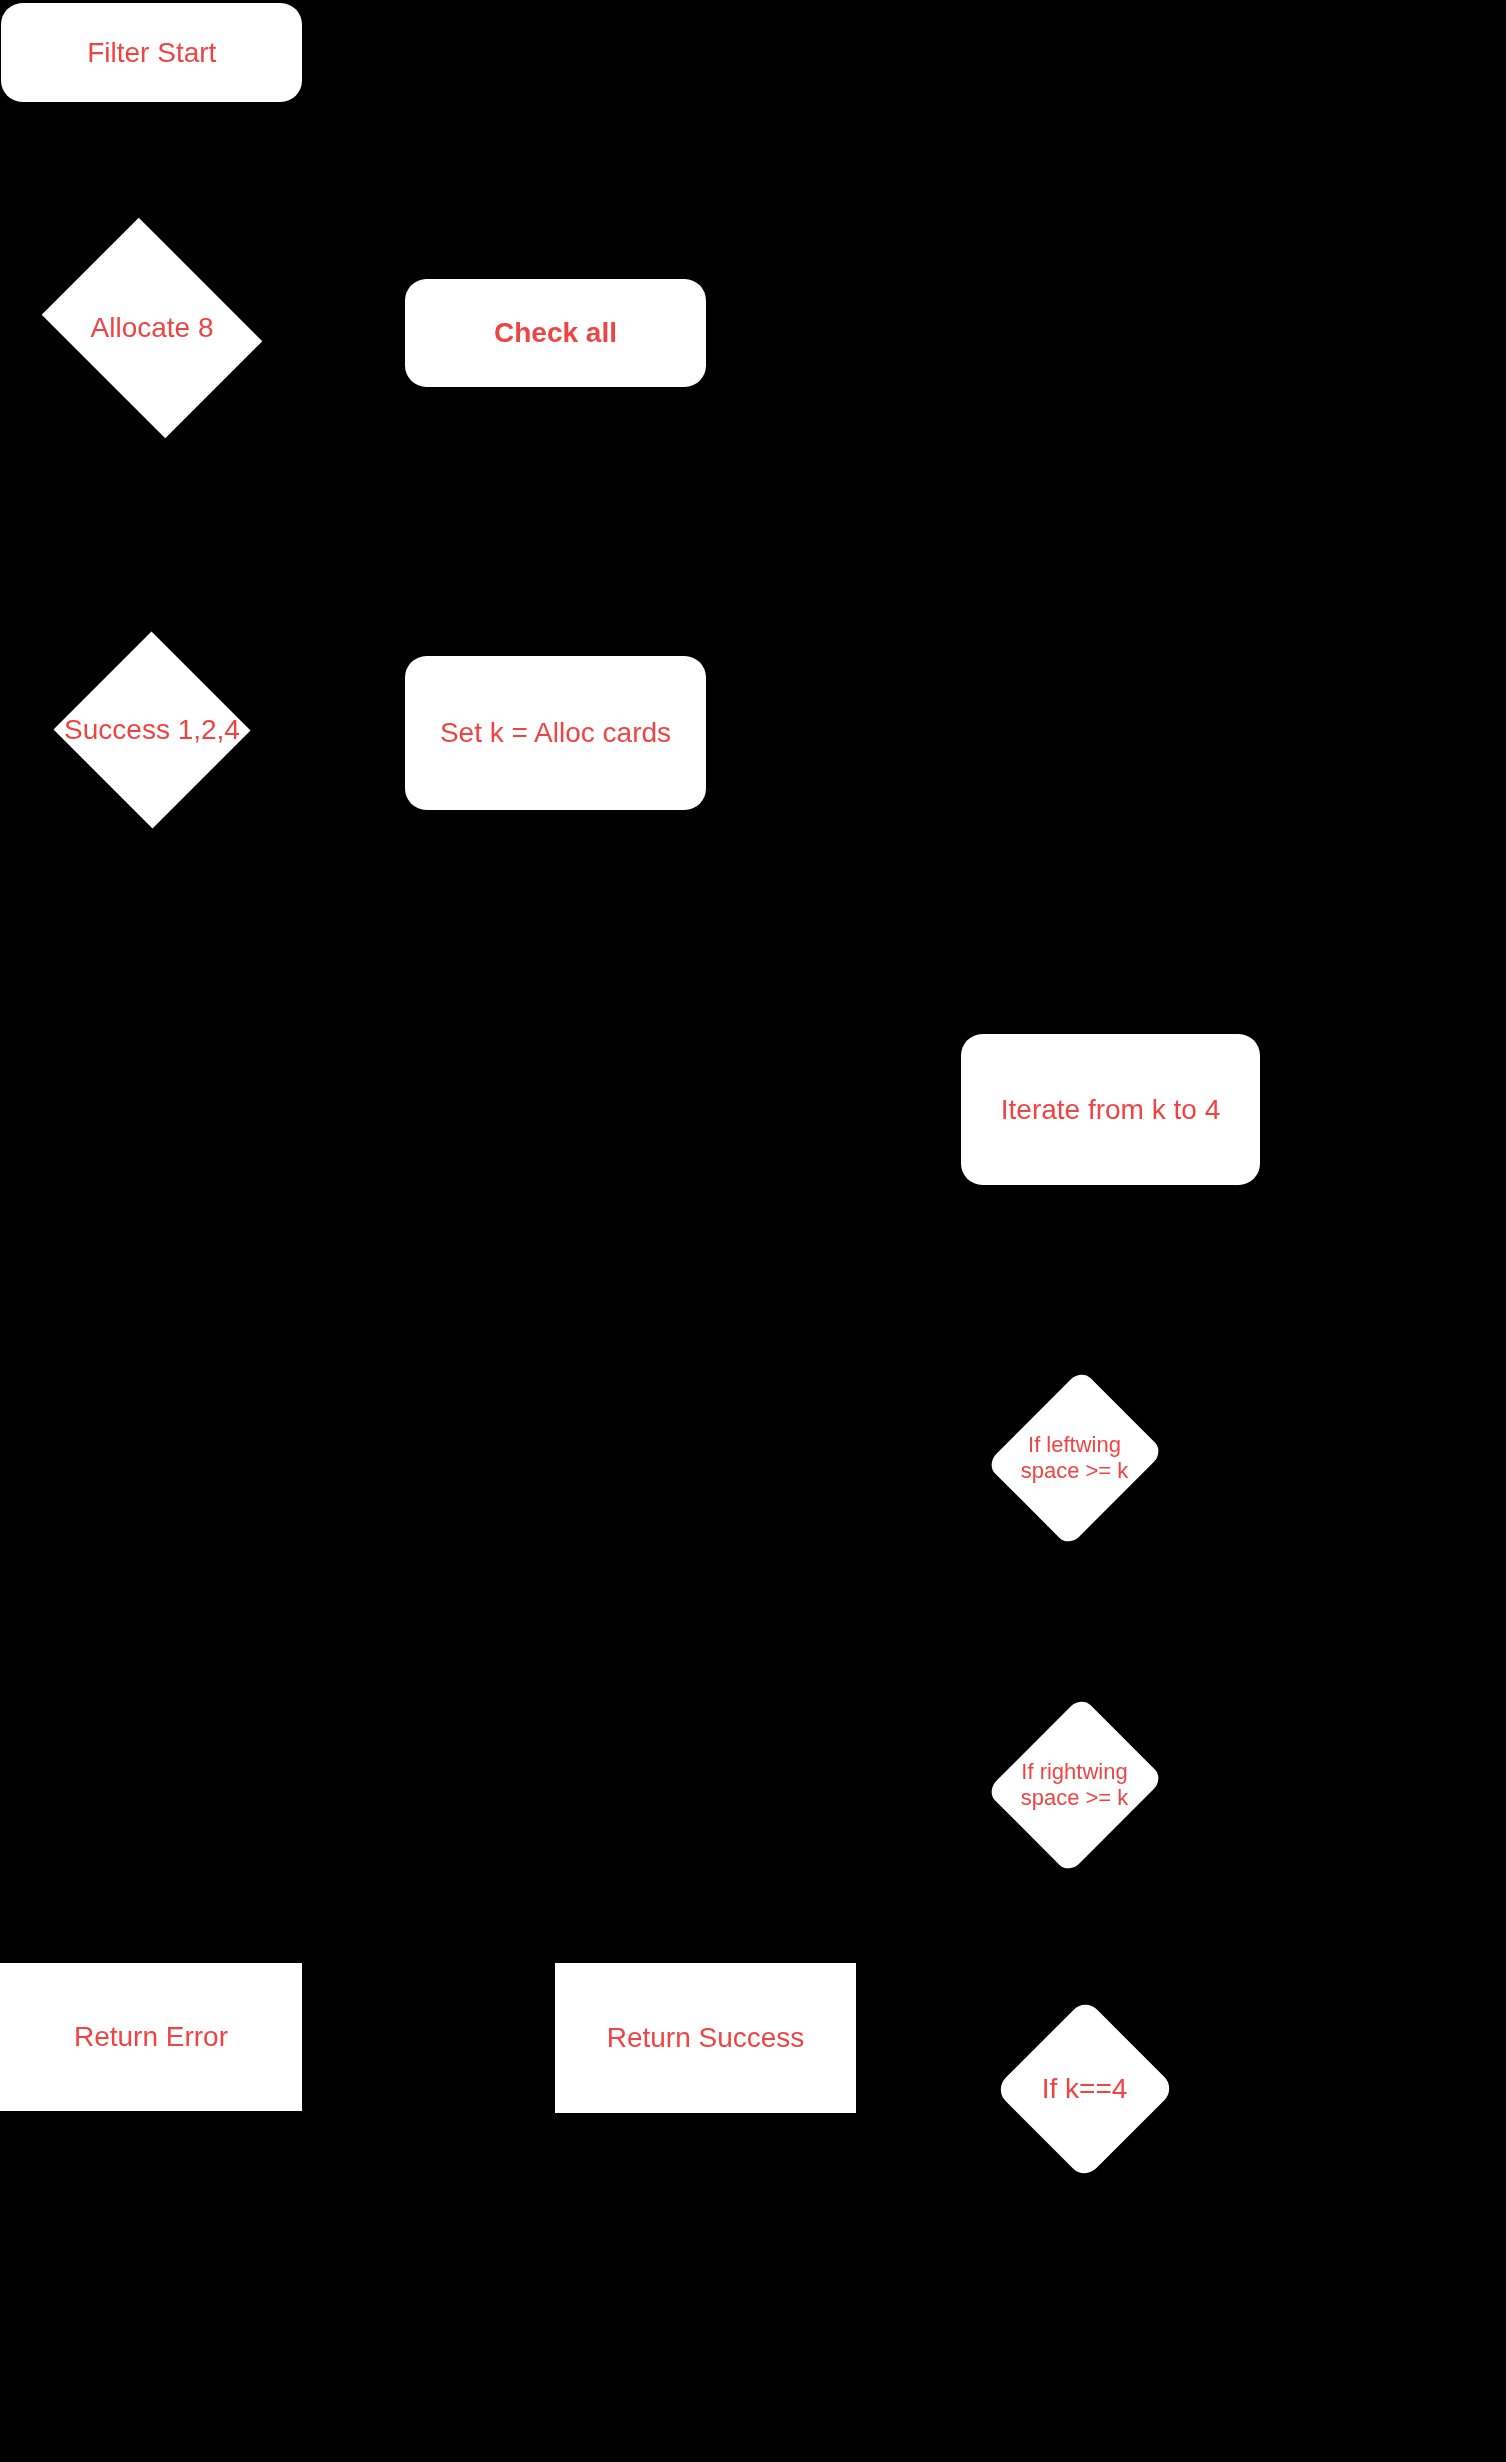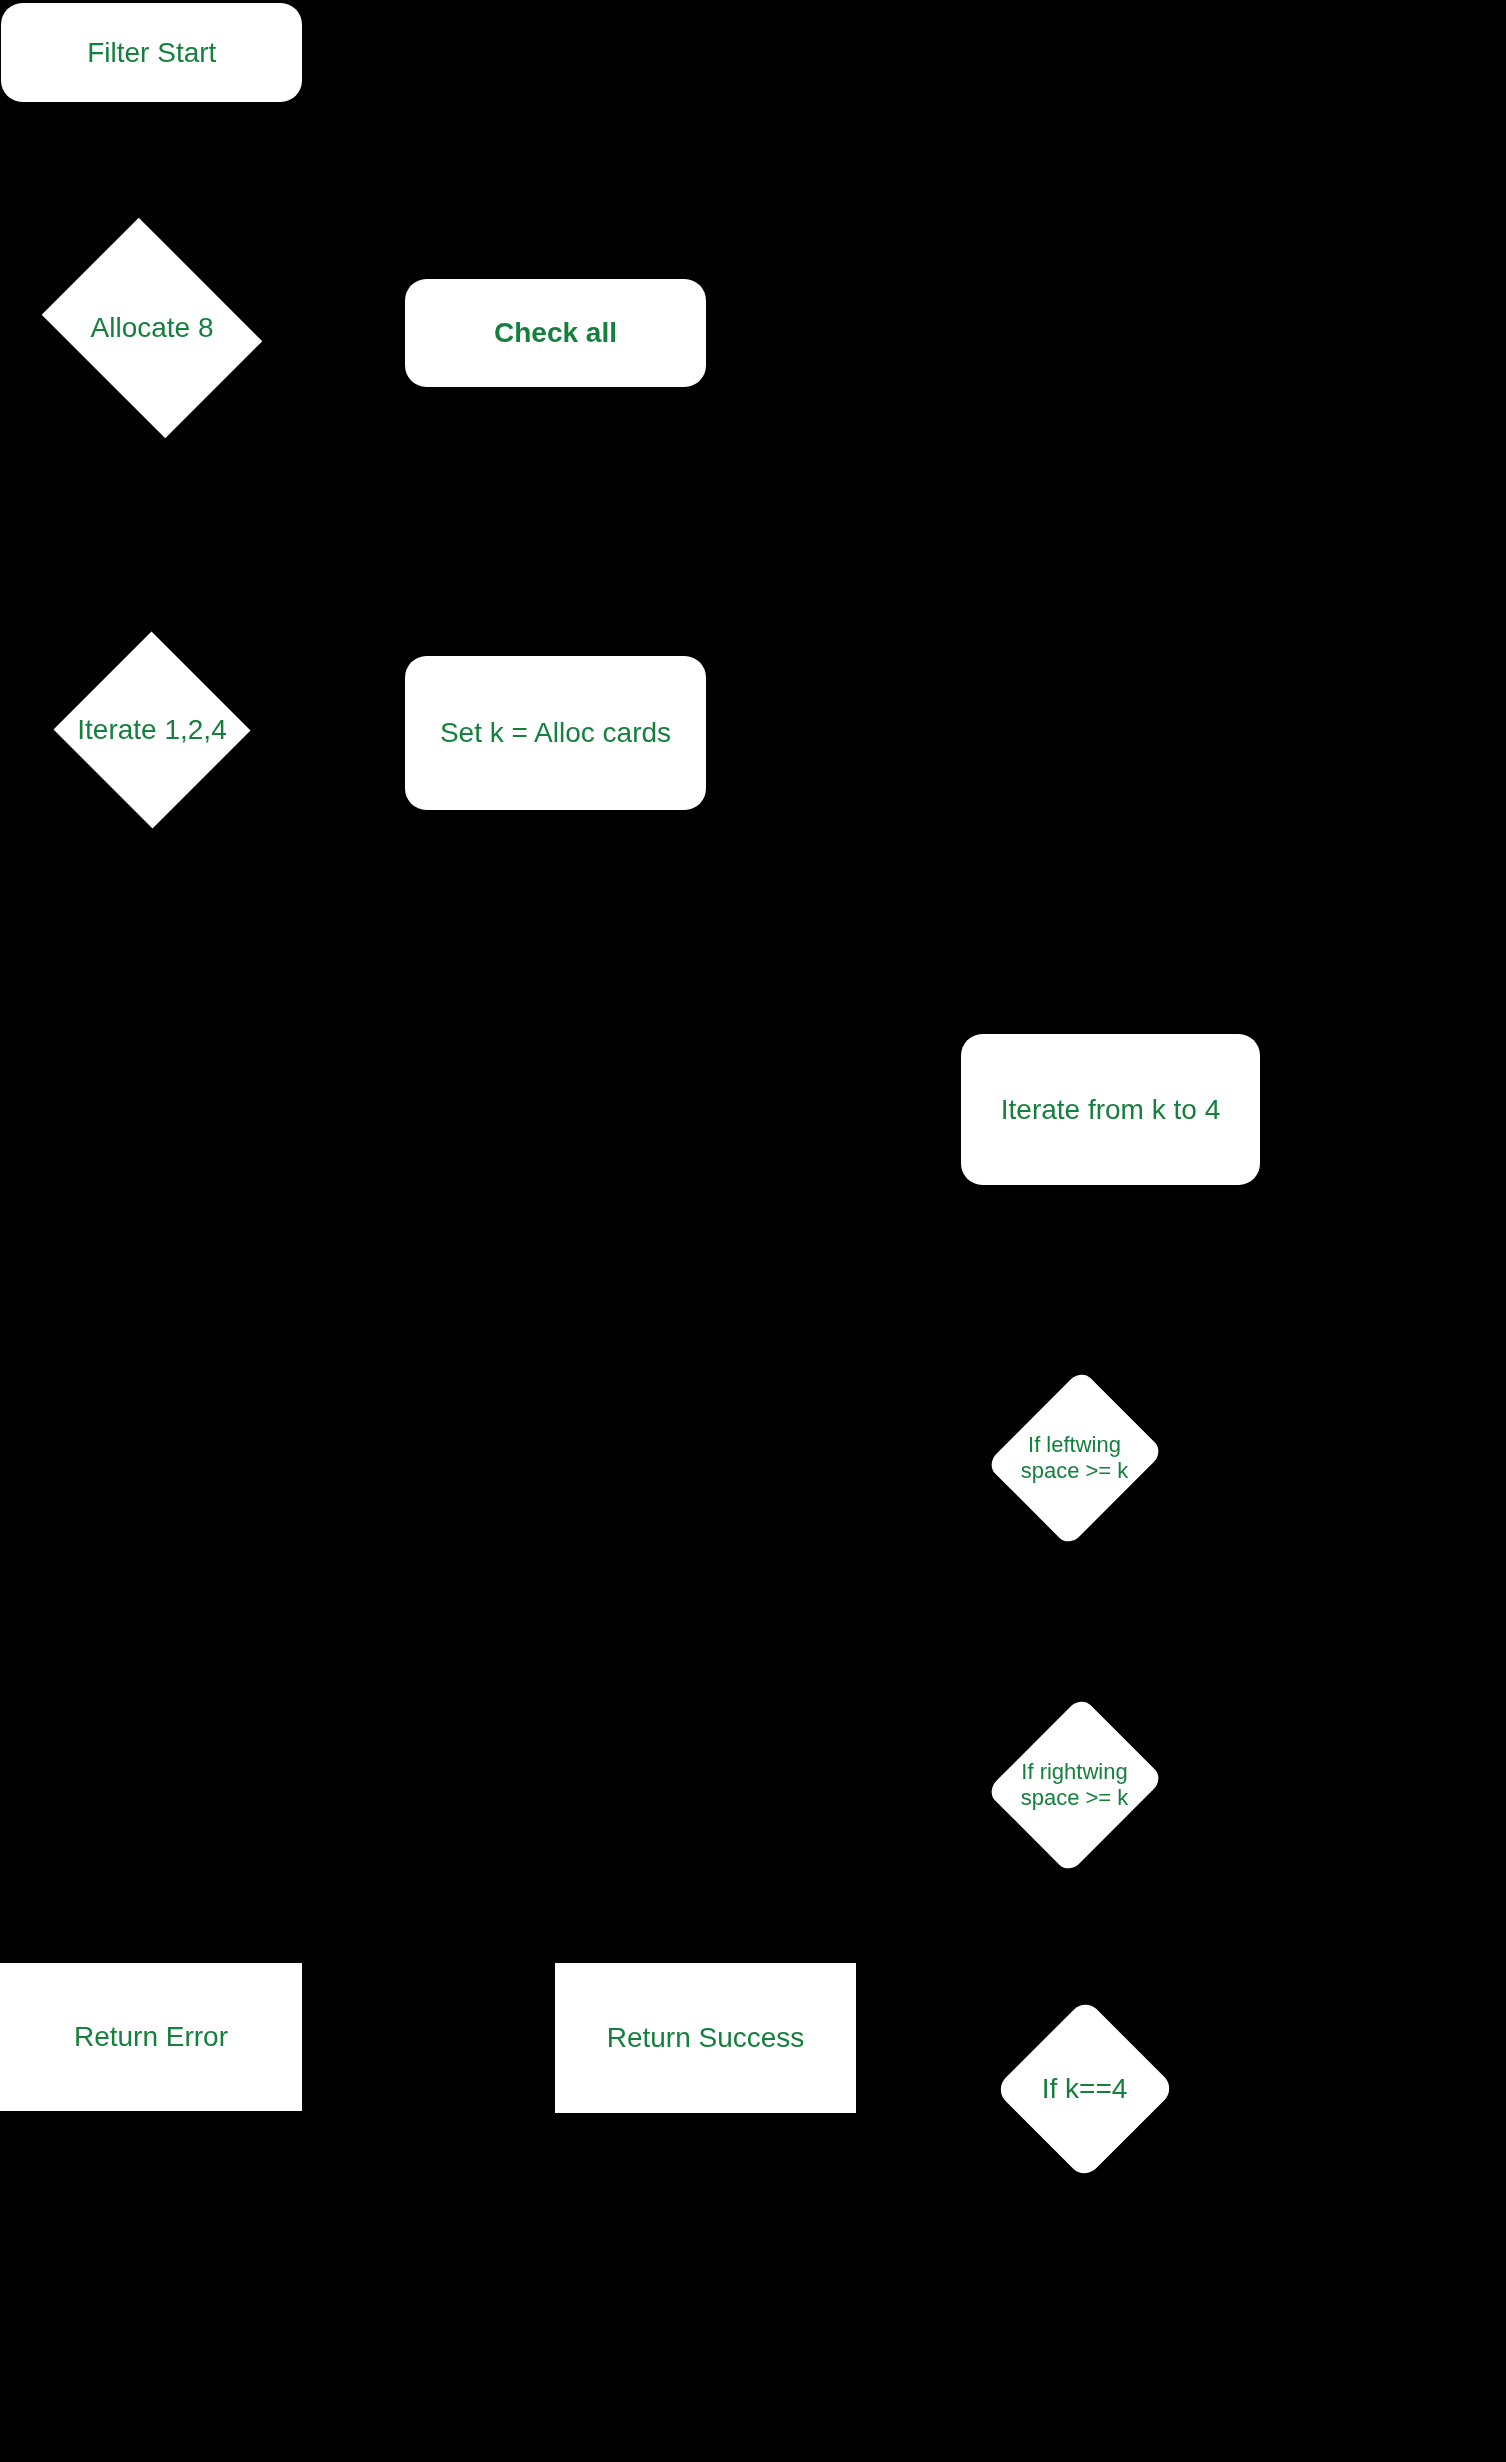--- a/index.html
+++ b/index.html
@@ -46,21 +46,21 @@
     left: 50%;
     top: 50%;
     background: #ffffff;
     transform-origin: center center;
   }
 
   
   .node-label {
     position: relative;
     z-index: 2;
-    color: #15803d;
+    color: #ef4444;
     text-align: center;
     white-space: pre;
     line-height: 1.18;
     pointer-events: none;
   }
 
   .fs-44 { font-size: 28px; }
   .fs-43 { font-size: 22px; }
 </style>
 </head>
@@ -78,21 +78,21 @@
     <span class="node-label fs-44">Allocate 8</span>
   </div>
 
   <div class="node shape-roundrect" style="left:405px; top:279px; width:301px; height:108px;font-weight:bold;">
     <span class="node-label fs-44">Check all</span>
   </div>
 
   <div class="node shape-diamond" style="left:53px; top:632px; width:198px; height:195px;">
     <span class="diamond-fill" style="width:140px; height:140px; margin-left:-70px; margin-top:-70px;
                  transform: rotate(45deg) scale(1.00, 0.99);"></span>
-    <span class="node-label fs-44">Iterate 1,2,4</span>
+    <span class="node-label fs-44">Success 1,2,4</span>
   </div>
 
   <div class="node shape-roundrect" style="left:405px; top:656px; width:301px; height:154px;">
     <span class="node-label fs-44">Set k = Alloc cards</span>
   </div>
 
   <div class="node shape-roundrect" style="left:933px; top:1034px; width:299px; height:151px;margin-left:28px;">
     <span class="node-label fs-44">Iterate from k to 4</span>
   </div>
 

